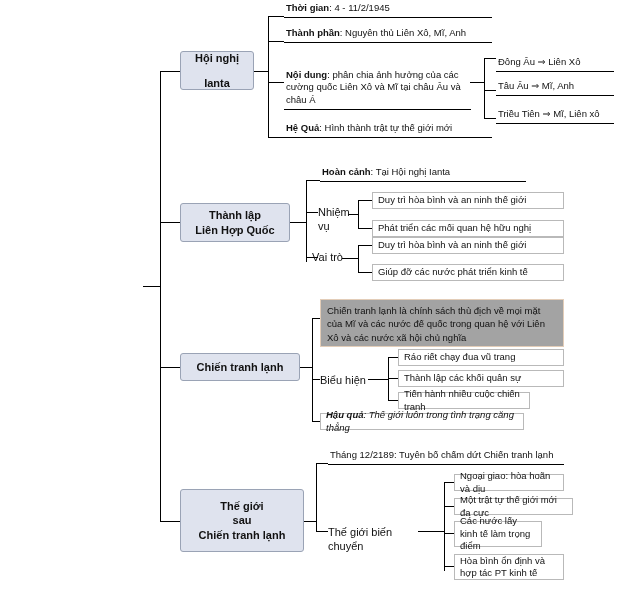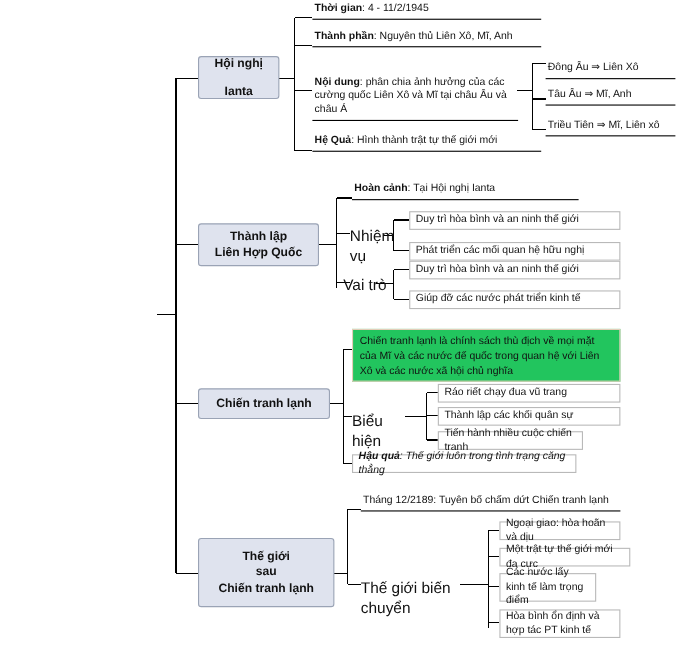--- a/index.html
+++ b/index.html
@@ -89,31 +89,31 @@
     line-height: 1.3;
     border: 1px solid #b9b9b9;
     box-sizing: border-box;
     display: flex;
     align-items: center;
     padding: 2px 5px;
     background: #ffffff;
   }
   
   .note {
-    background: #22c55e;
+    background: #a3a3a3;
     border: 1px solid #e3cdb8;
     font-size: 9.5px;
     color: #111;
     line-height: 1.42;
     padding: 4px 6px;
     box-sizing: border-box;
   }
   
   .minilabel {
-    font-size: 14px;
+    font-size: 11px;
     color: #111;
     line-height: 1.3;
   }
 </style>
 </head>
 <body>
 
 <div id="canvas">
 
   <svg class="connectors" viewBox="0 0 620 591">

